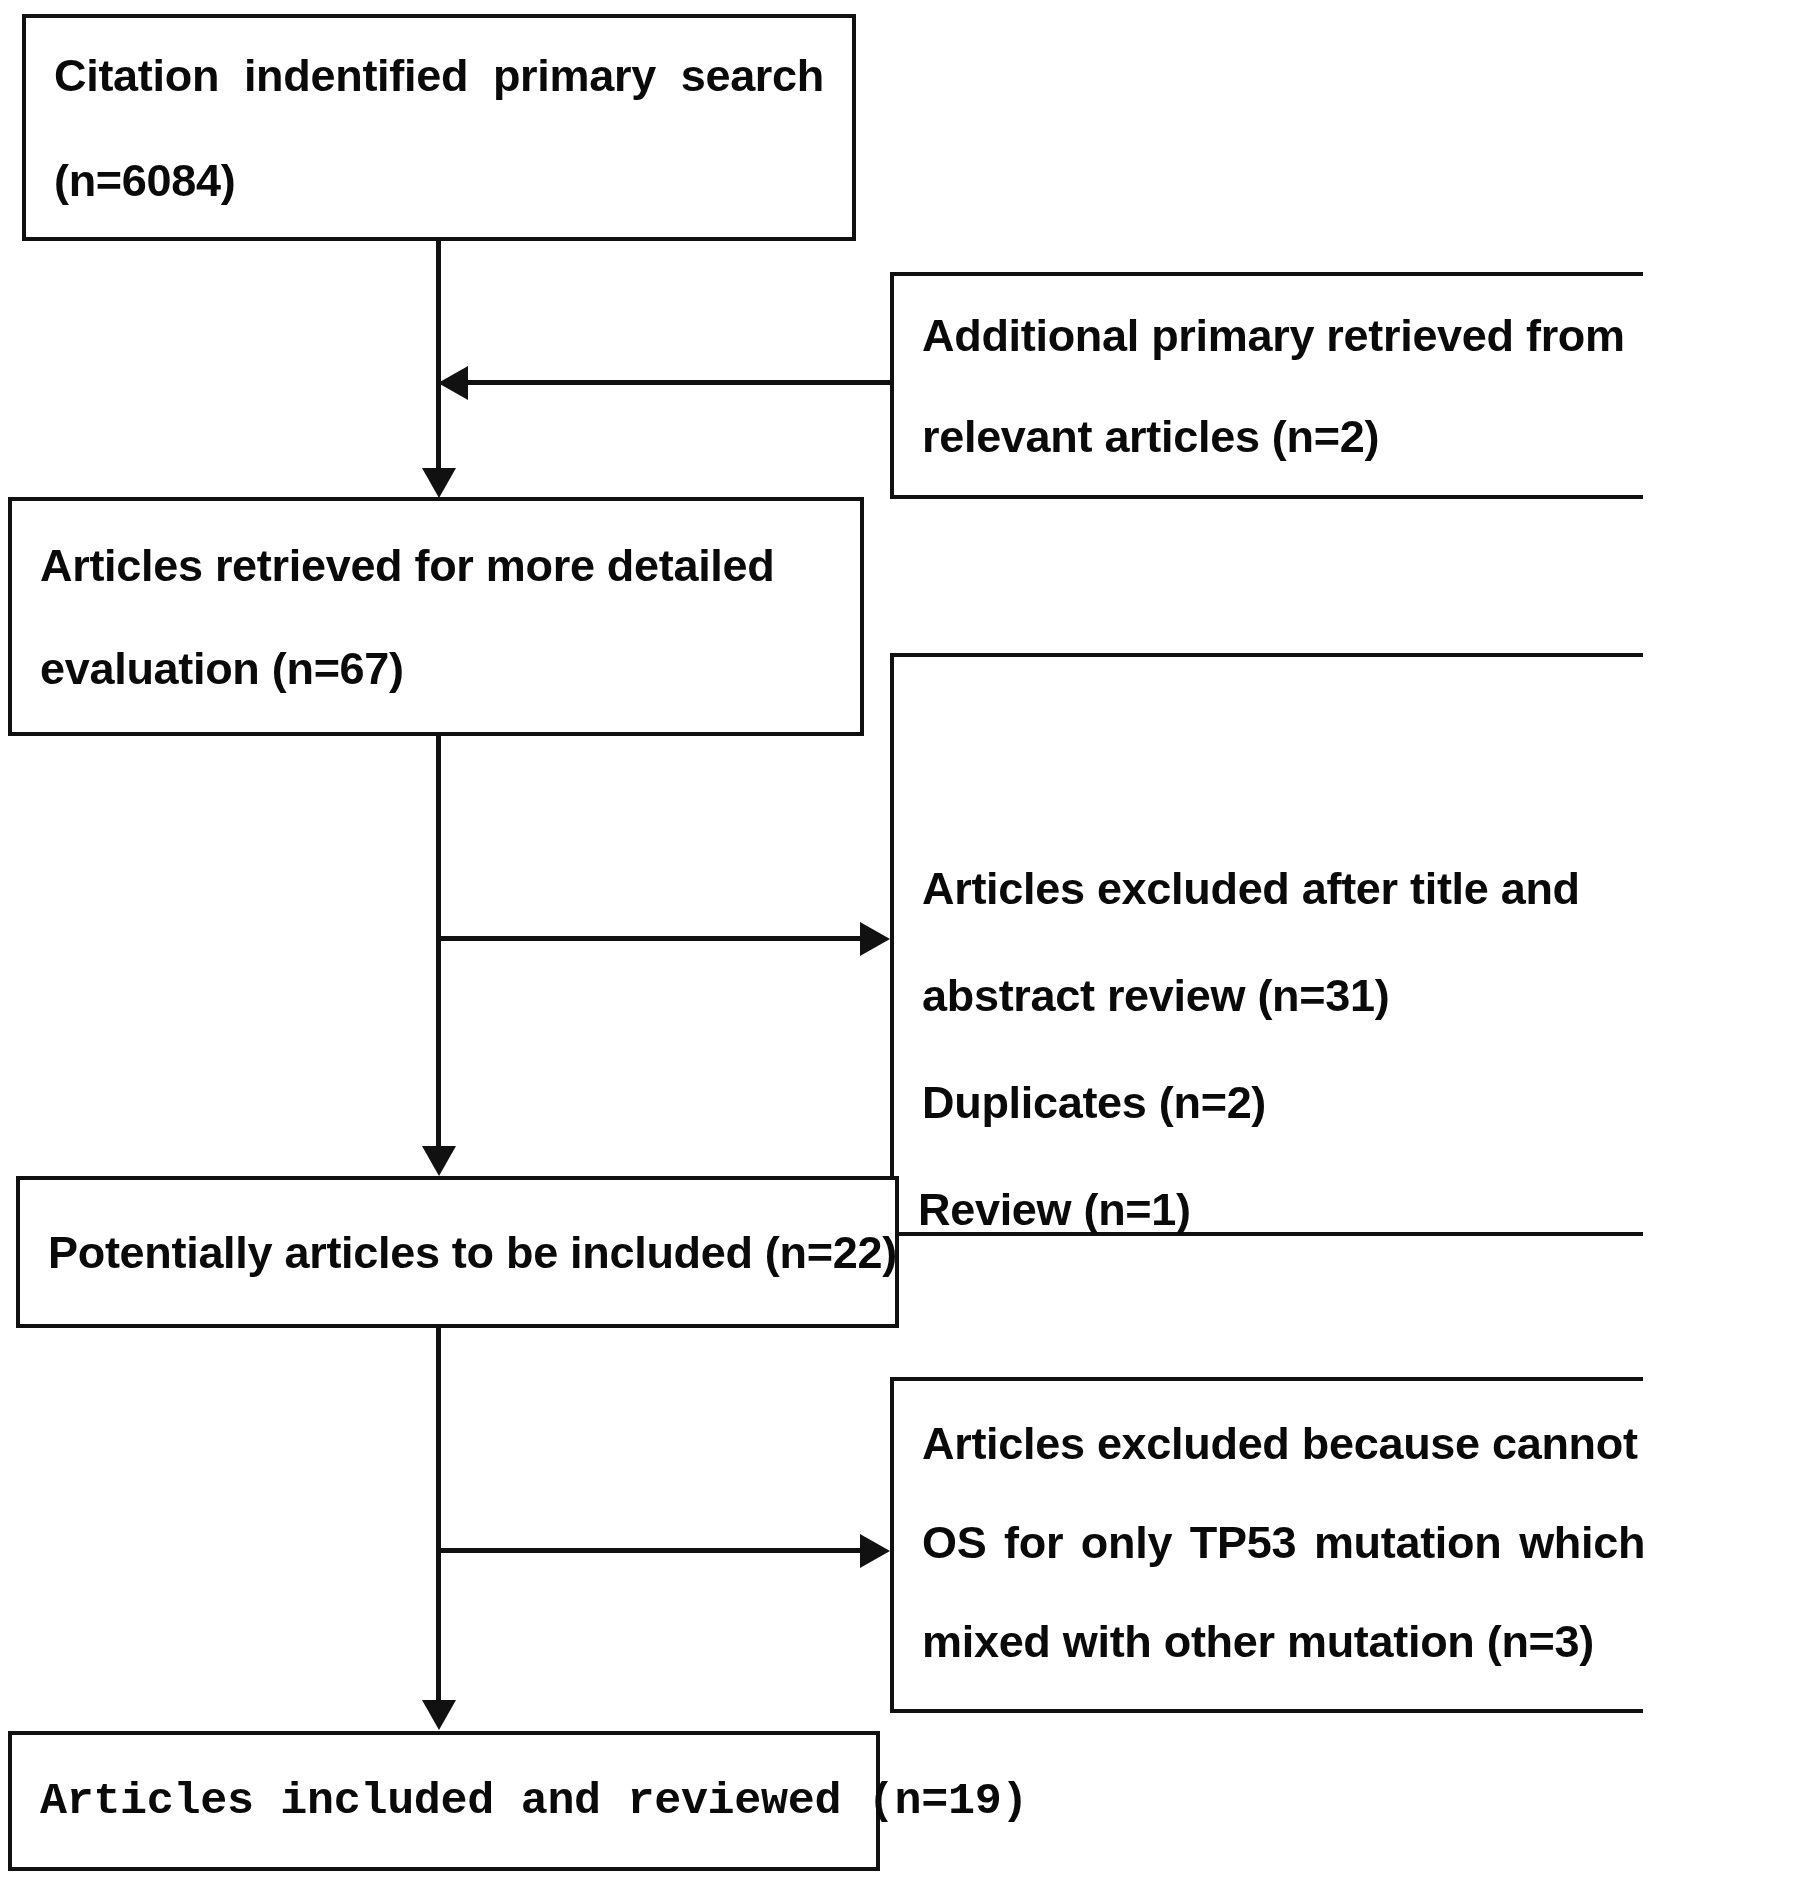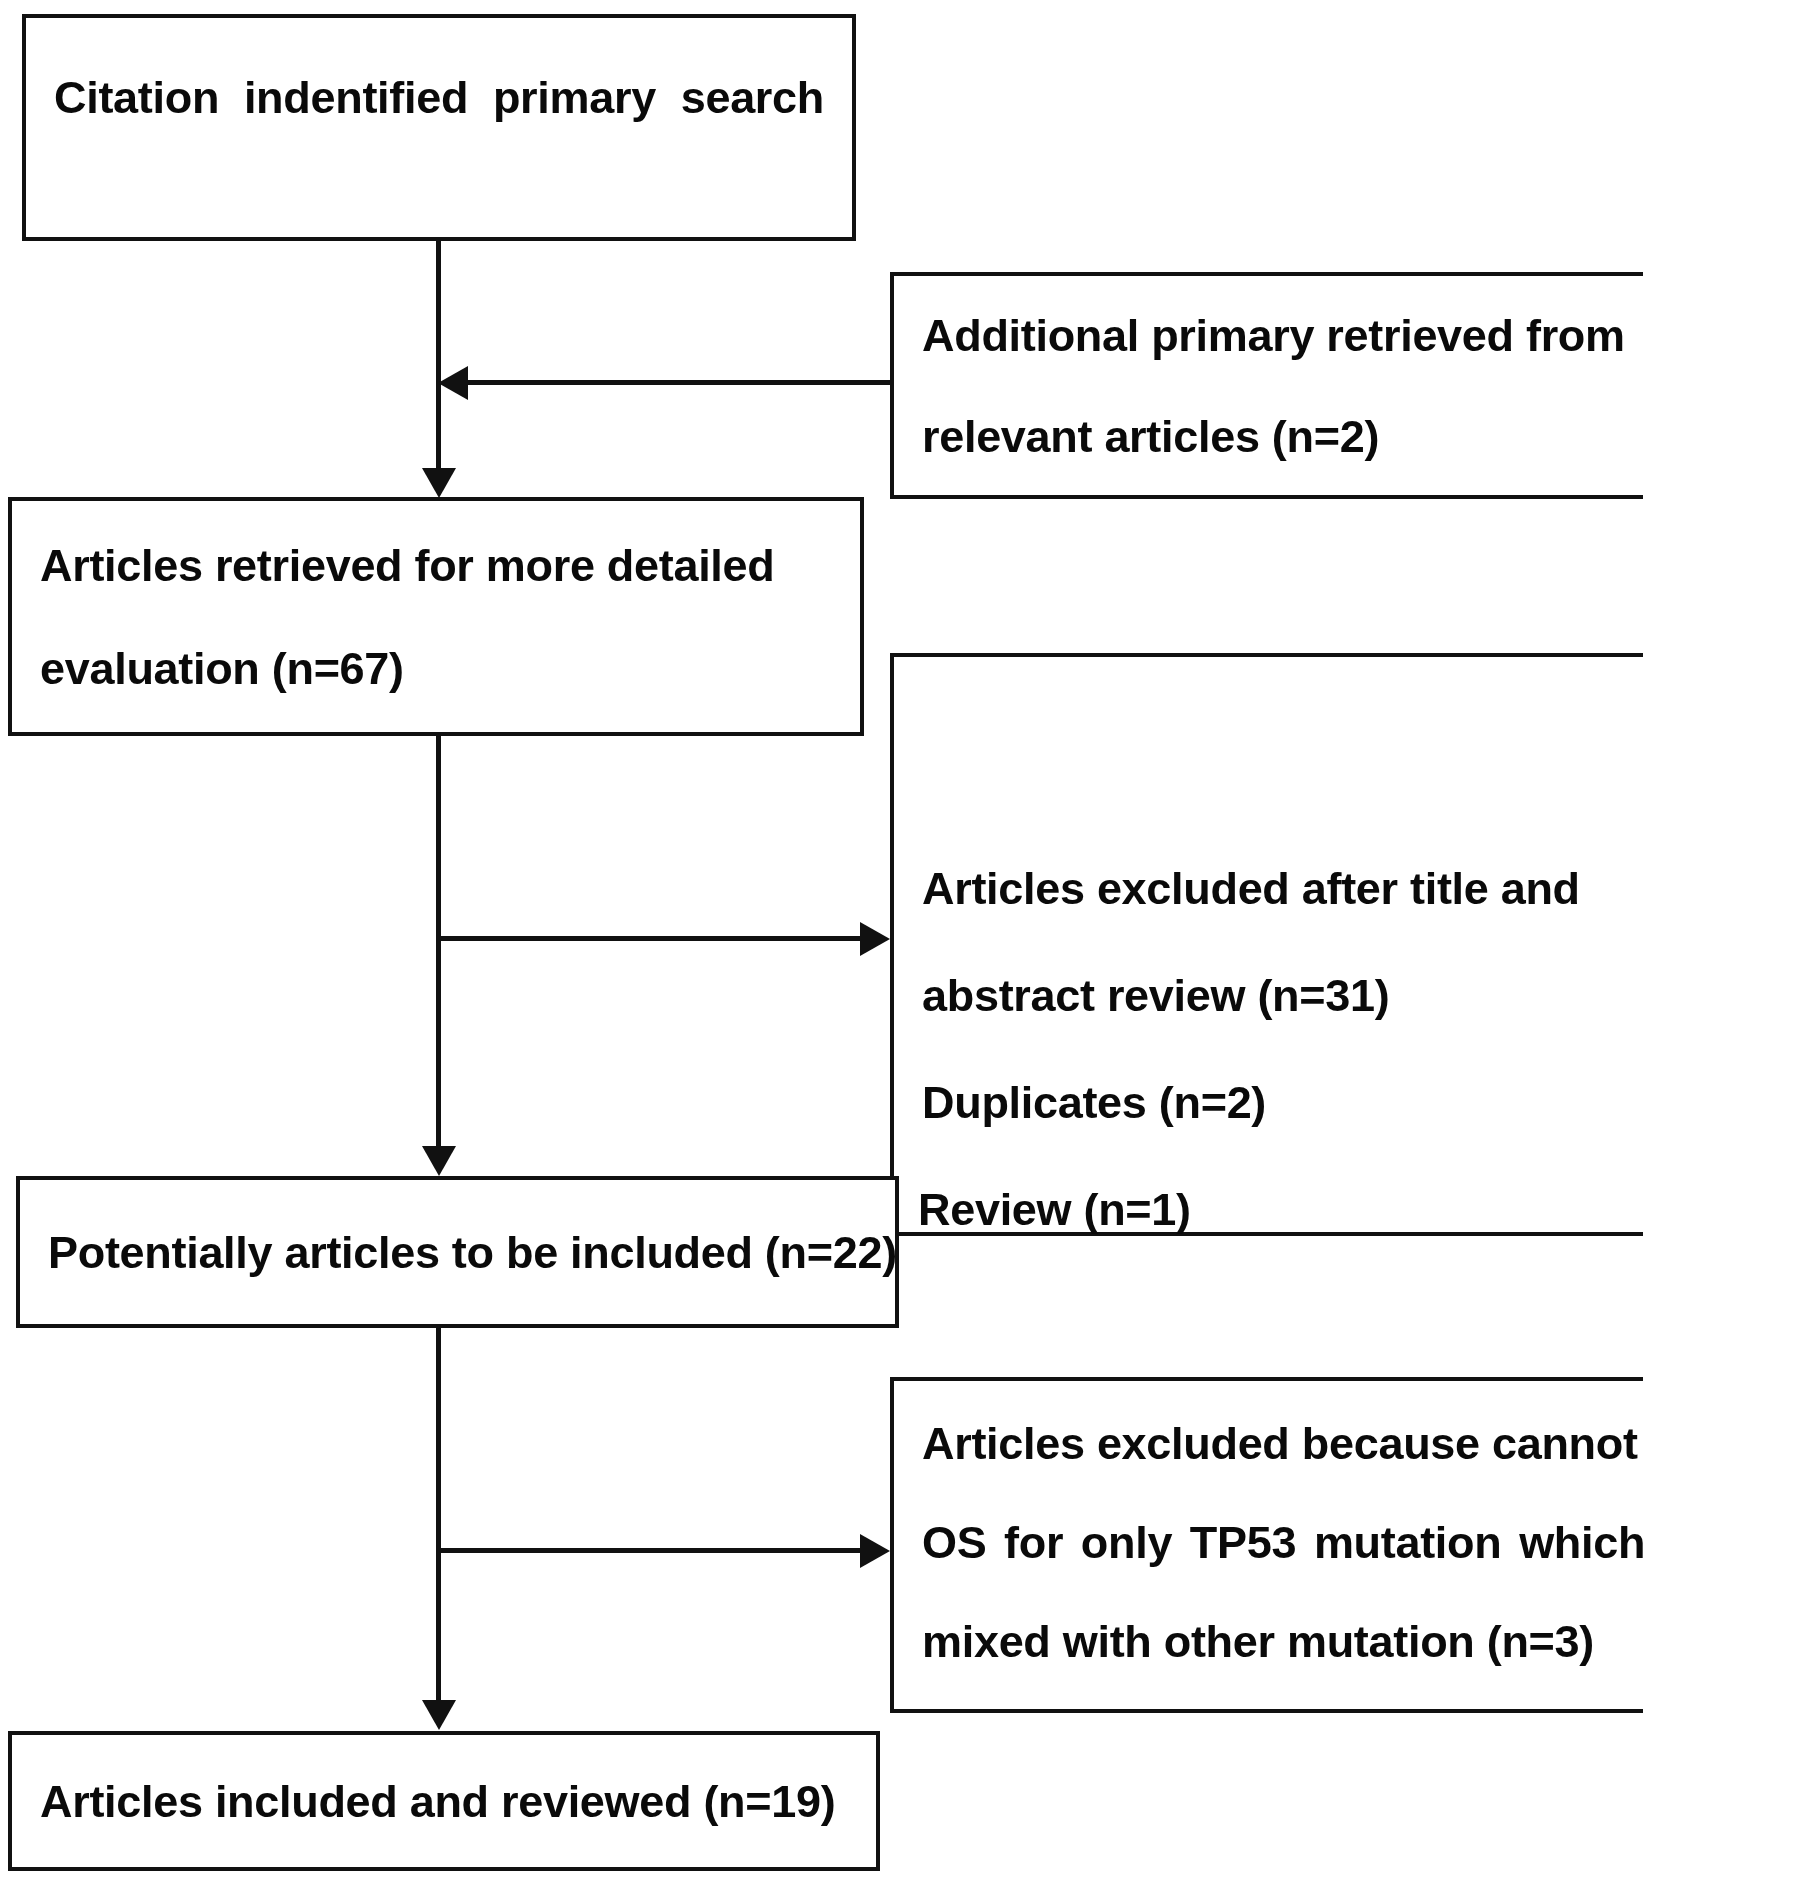--- a/index.html
+++ b/index.html
@@ -56,21 +56,21 @@
   #node-excluded-title .line { margin-bottom: 62px; }
   #node-excluded-title .line:last-child { margin-bottom: 0; padding-left: 24px; }
 
   #node-potential     { left: 16px;   top: 1176px; width: 883px;  height: 152px; }
 
   #node-excluded-os   { left: 890px; top: 1377px; width: 889px;  height: 336px;
                         justify-content: flex-start; padding-top: 40px; }
   #node-excluded-os .line { margin-bottom: 54px; }
   #node-excluded-os .line:last-child { margin-bottom: 0; }
 
-  #node-included      { left: 8px;   top: 1731px; width: 872px;  height: 140px; }
+  #node-included      { left: 8px;   top: 1731px; width: 872px;  height: 140px; font-family: Liberation Mono, monospace; }
 
   
   .vline {
     position: absolute;
     width: 5px;
     background: #111111;
   }
   .hline {
     position: absolute;
     height: 5px;
@@ -103,20 +103,21 @@
 
 <div id="flowchart">
 
   <div class="node" id="node-citation">
     <div class="line justify">
       <span>Citation</span>
         <span>indentified</span>
         <span>primary</span>
         <span>search</span>
     </div>
+    <div class="line">(n=6084)</div>
   </div>
 
   <div class="node" id="node-additional">
     <div class="line">Additional primary retrieved from</div>
     <div class="line">relevant articles (n=2)</div>
   </div>
 
   <div class="node" id="node-retrieved">
     <div class="line">Articles retrieved for more detailed</div>
     <div class="line">evaluation (n=67)</div>

